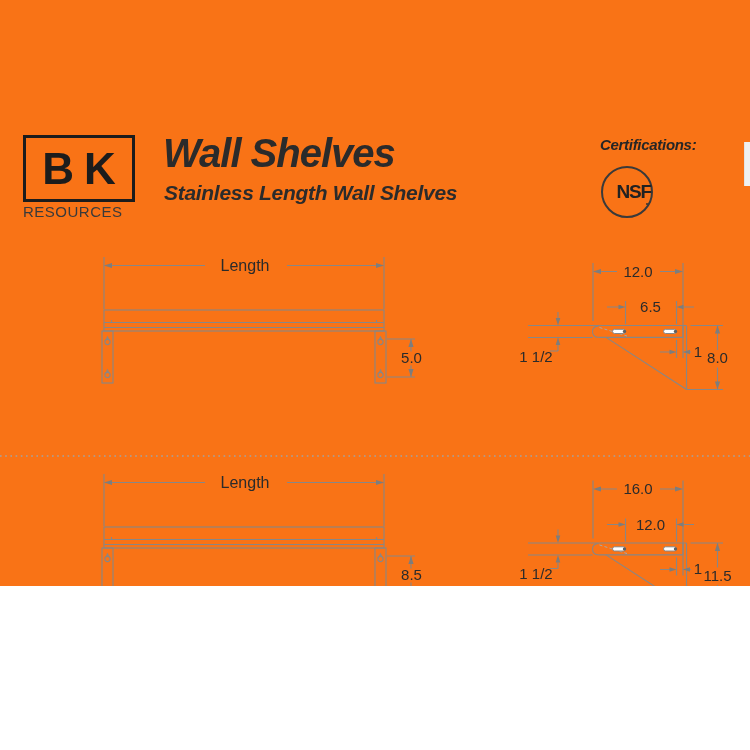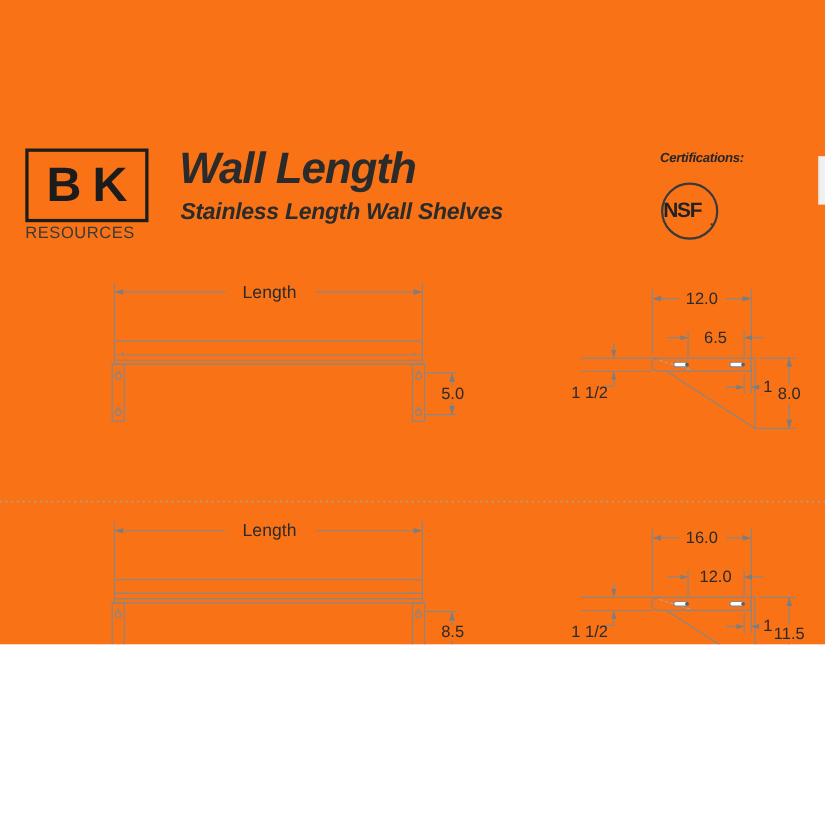--- a/index.html
+++ b/index.html
@@ -8,24 +8,24 @@
   
   .logo-box{position:absolute;left:23px;top:135px;width:106px;height:61px;
             border:3px solid #1c1c1c;display:flex;align-items:center;justify-content:center;}
   .logo-text{font-size:44px;font-weight:700;color:#1c1c1c;letter-spacing:10px;padding-left:10px;line-height:1;}
   .logo-sub{position:absolute;left:23px;top:203px;width:112px;
             font-size:15px;font-weight:400;color:#3a3a3a;letter-spacing:0.5px;}
   .title{position:absolute;left:163px;top:131px;font-size:40px;font-weight:700;font-style:italic;
          color:#2b2b2b;letter-spacing:-1px;line-height:1.1;}
   .subtitle{position:absolute;left:164px;top:181px;font-size:21px;font-weight:700;font-style:italic;
             color:#2b2b2b;letter-spacing:-0.3px;}
-  .cert-label{position:absolute;left:600px;top:136px;font-size:12px;font-weight:700;font-style:italic;
+  .cert-label{position:absolute;left:600px;top:136px;font-size:15px;font-weight:700;font-style:italic;
               color:#262626;letter-spacing:-0.3px;}
   .nsf-badge{position:absolute;left:601px;top:166px;width:48px;height:48px;border:2.5px solid #3a3a3a;
-             border-radius:50%;display:flex;align-items:center;justify-content:flex-start;}
+             border-radius:50%;display:flex;align-items:center;justify-content:flex-end;}
   .nsf-label{font-size:19px;font-weight:700;color:#222;letter-spacing:-1.2px;}
   .nsf-reg-dot{position:absolute;right:3px;bottom:11px;width:2.5px;height:2.5px;background:#333;border-radius:50%;}
   .edge-sliver{position:absolute;left:744px;top:142px;width:6px;height:44px;background:#f0f0f0;
                border-left:1px solid #e3e3e3;}
   
   svg{position:absolute;left:0;top:0;}
   .ln{stroke:#878787;stroke-width:1.1;fill:none;}
   .ar{fill:#7d7d7d;stroke:none;}
   .slot{fill:#ffffff;stroke:#878787;stroke-width:1;}
   .dot{fill:#5f5f5f;}
@@ -36,21 +36,21 @@
 </head>
 <body>
 
 <div id="page">
 
   <div class="logo-box">
     <span class="logo-text">BK</span>
   </div>
   <div class="logo-sub">RESOURCES</div>
 
-  <div class="title">Wall Length</div>
+  <div class="title">Wall Shelves</div>
   <div class="subtitle">Stainless Length Wall Shelves</div>
 
   <div class="cert-label">Certifications:</div>
   <div class="nsf-badge">
     <span class="nsf-label">NSF</span>
     <span class="nsf-reg-dot"></span>
   </div>
   <div class="edge-sliver"></div>
 
   <svg width="750" height="750" viewBox="0 0 750 750">

